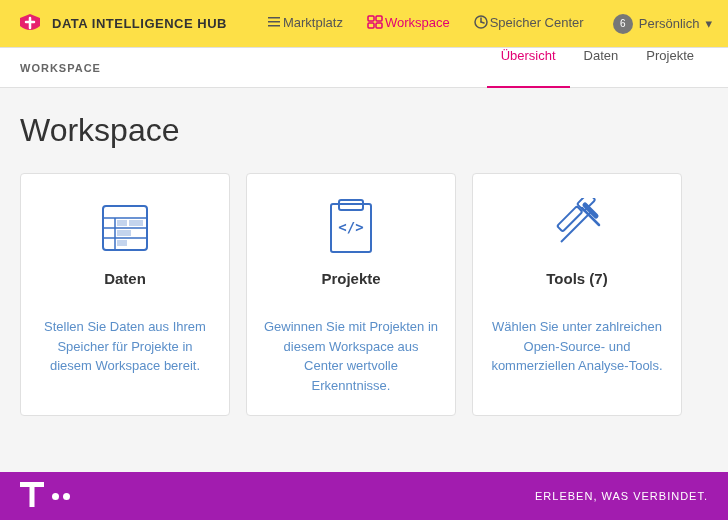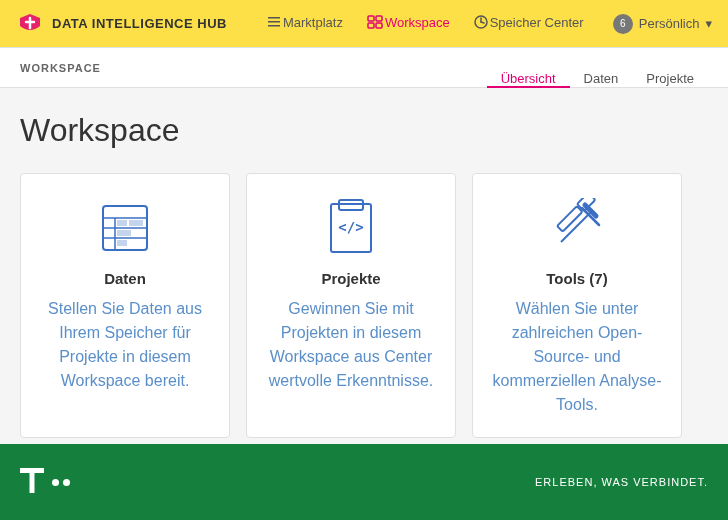--- a/index.html
+++ b/index.html
@@ -94,21 +94,21 @@
     .subheader-tabs {
       display: flex;
       gap: 0;
     }
     .tab {
       font-size: 13px;
       color: #555;
       padding: 0 14px;
       height: 40px;
       display: flex;
-      align-items: flex-end;
+      align-items: flex-start;
       cursor: pointer;
       border-bottom: 2px solid transparent;
     }
     .tab.active {
       color: #e20074;
       border-bottom: 2px solid #e20074;
     }
 
     
     .main {
@@ -144,30 +144,31 @@
       margin-bottom: 12px;
     }
     .card-title {
       font-size: 15px;
       font-weight: bold;
       color: #333;
       margin-bottom: 10px;
       text-align: center;
     }
     .card-desc {
-      font-size: 16px;
+      font-size: 13px;
       color: #5b8fc9;
       text-align: center;
       line-height: 1.5;
+      margin-top: 20px;
     }
 
     
     .footer {
-      background: #15803d;
-      height: 76px;
+      background: #a21caf;
+      height: 48px;
       display: flex;
       align-items: center;
       padding: 0 20px;
       flex-shrink: 0;
     }
     .footer-logo {
       display: flex;
       align-items: center;
       gap: 8px;
     }

